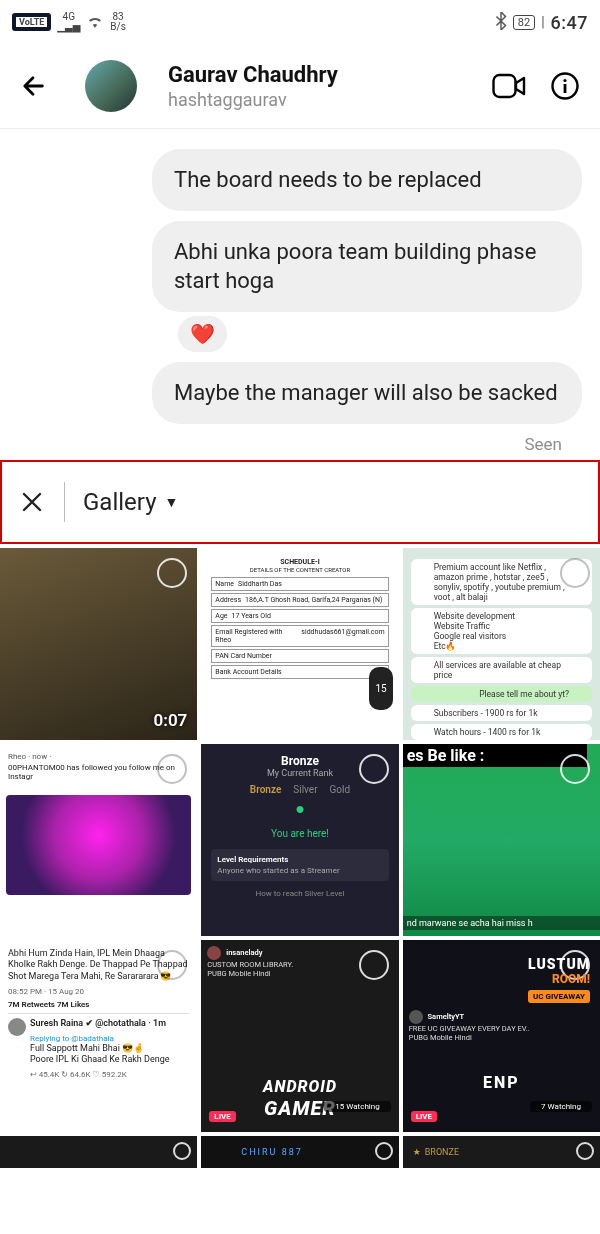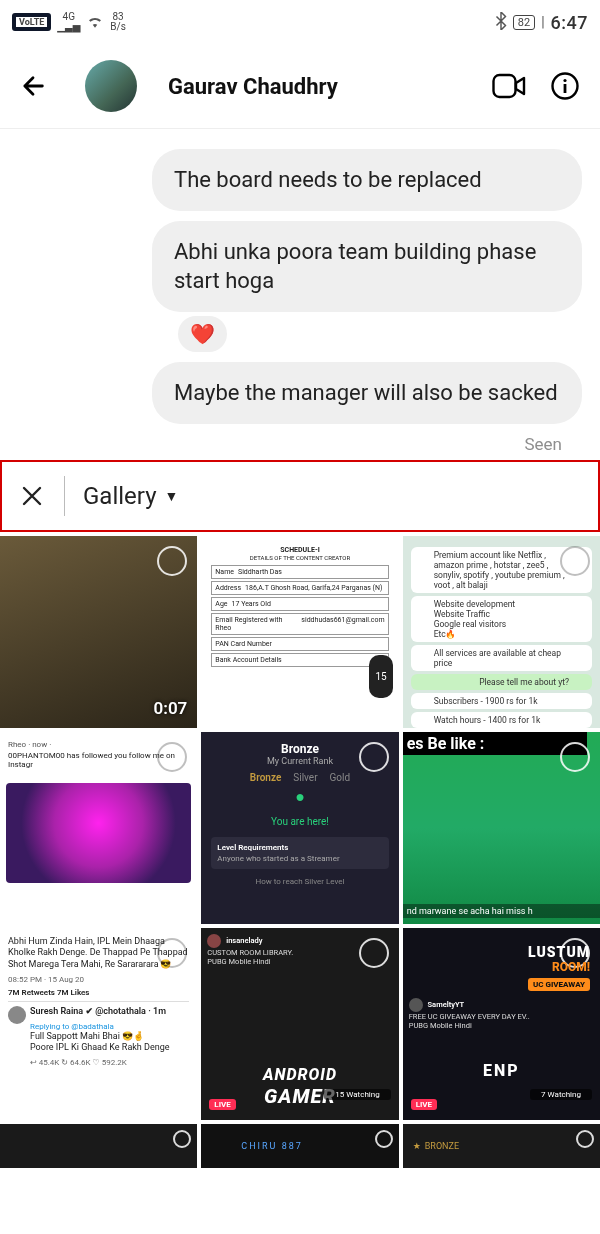--- a/index.html
+++ b/index.html
@@ -78,21 +78,21 @@
   .react-row { display:flex; justify-content:flex-start; margin-left: 160px; margin-top: -6px; }
   .reaction-chip {
     background:#efefef; border-radius: 22px; padding: 6px 12px;
     font-size: 20px;
   }
   .seen { text-align: right; font-size: 17px; color:#8e8e8e; margin: 10px 20px 6px 0; }
 
   
   .gallery-bar {
     border: 2px solid #d30000;
-    height: 72px;
+    height: 84px;
     display:flex; align-items:center;
     padding: 0 16px;
     margin-top: 6px;
   }
   .gallery-close { width:28px; height:28px; display:flex; align-items:center; justify-content:center; }
   .gallery-div { width:1px; height:40px; background:#bbb; margin: 0 18px; }
   .gallery-label { font-size: 24px; color:#222; display:flex; align-items:center; gap:8px; }
   .caret-down { font-size:14px; color:#222; }
 
   
@@ -152,21 +152,21 @@
   .t8 .watching, .t9 .watching { position:absolute; right:8px; bottom:20px; background:rgba(0,0,0,.6); color:#fff; font-size:8px; padding:1px 11px; border-radius:3px; }
   .t8 .top-chip, .t9 .top-chip { position:absolute; top:6px; left:6px; right:34px; font-size:7.5px; color:#ddd; }
   .t8 .top-chip .name, .t9 .top-chip .name { color:#fff; font-weight:600; }
   .t9 { background:#101018; }
   .t9 .room-title { position:absolute; top:16px; right:10px; text-align:right; }
   .t9 .room-title .lustum { font-size:14px; font-weight:900; letter-spacing:1px; color:#fff; }
   .t9 .room-title .room { color:#ff8c1a; font-size:12px; font-weight:800; }
   .t9 .giveaway { position:absolute; top:50px; right:10px; background:#ff8c1a; color:#111; font-size:8px; font-weight:800; padding:2px 5px; border-radius:3px; }
   .t9 .enp { position:absolute; bottom:40px; left:0; right:0; text-align:center; color:#fff; font-size:16px; font-weight:800; letter-spacing:2px; }
 
-  .gallery-row-last .thumb { height:44px; }
+  .gallery-row-last .thumb { height:32px; }
   .gallery-row-last { display:grid; grid-template-columns:repeat(3,1fr); gap:4px; margin-top:4px; }
   .t10 { background:#1a1a1a; position:relative; }
   .t11 { background:#111; color:#58a6ff; font-size:9px; display:flex; align-items:center; padding-left:40px; letter-spacing:2px; position:relative; }
   .t12 { background:#1a1a1a; color:#c49b3f; font-size:9px; display:flex; align-items:center; padding-left:10px; gap:4px; position:relative; }
 </style>
 </head>
 <body>
 
 <div class="statusbar">
   <div class="left">
@@ -201,20 +201,21 @@
 
 <div class="chat-header">
   <div class="back-btn">
     <svg width="28" height="28" viewBox="0 0 24 24">
         <path d="M20 12H5m0 0l7-7m-7 7l7 7" stroke="#000" stroke-width="2.4" fill="none" stroke-linecap="round" stroke-linejoin="round"></path>
       </svg>
   </div>
   <div class="avatar"></div>
   <div class="name-block">
     <div class="display-name">Gaurav Chaudhry</div>
+    <div class="username">hashtaggaurav</div>
   </div>
   <div class="header-icons">
     <div class="icon-btn">
       <svg width="34" height="26" viewBox="0 0 34 26">
           <rect x="1.5" y="2" width="22" height="22" rx="6" stroke="#000" stroke-width="2.4" fill="none"></rect>
           <path d="M24 10l8-5v16l-8-5z" stroke="#000" stroke-width="2.4" fill="none" stroke-linejoin="round"></path>
         </svg>
     </div>
     <div class="icon-btn">
       <svg width="30" height="30" viewBox="0 0 30 30">

